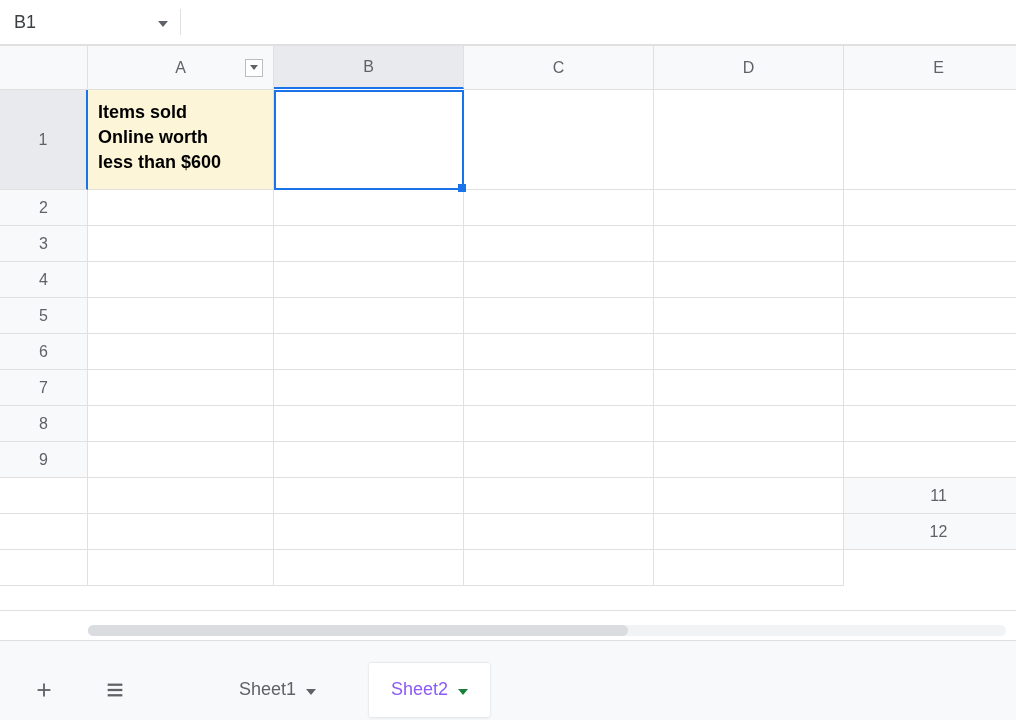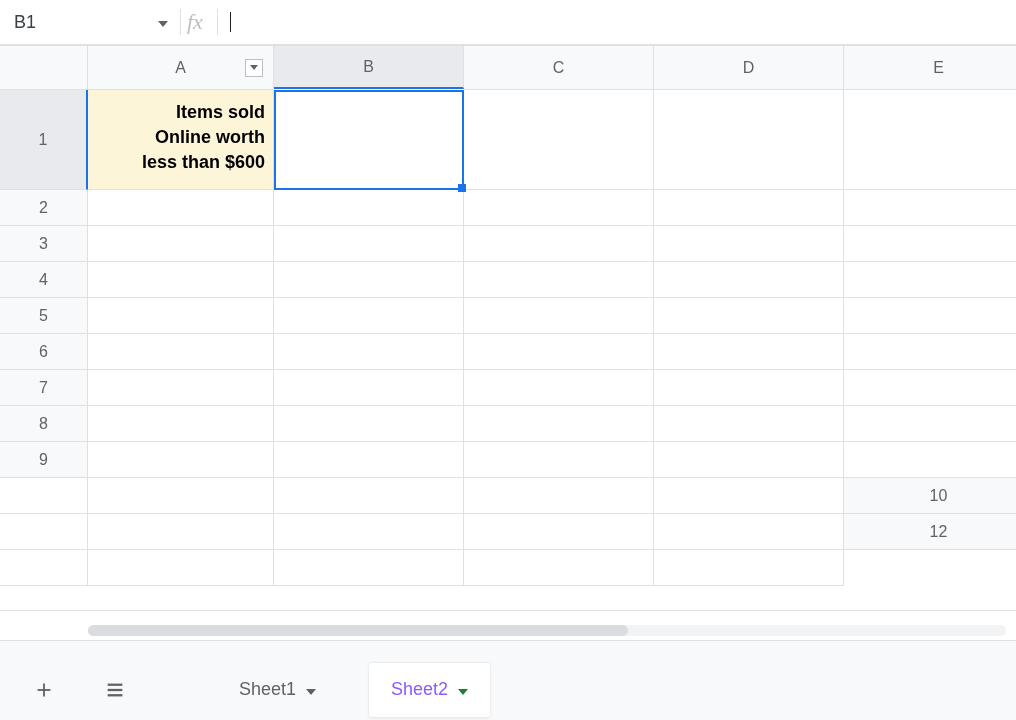--- a/index.html
+++ b/index.html
@@ -111,21 +111,21 @@
       font-size: 16px;
     }
     .rowhead.tall { height: 100px; }
     .cell {
       border-right: 1px solid #e0e0e0;
       border-bottom: 1px solid #e0e0e0;
       height: 36px;
       background: #fff;
       position: relative;
     }
-    .cell.tall { height: 100px; text-align: right; }
+    .cell.tall { height: 100px; }
     .cell.a1 {
       background: #fdf5d7;
       padding: 10px 8px 8px 10px;
       font-size: 18px;
       font-weight: bold;
       line-height: 1.4;
       color: #000;
       white-space: pre-line;
     }
     
@@ -251,26 +251,20 @@
 <div class="topbar">
   <div class="name-box">
     <span class="name-box-ref">B1</span>
     <span class="name-box-caret">
       <svg viewBox="0 0 10 6">
           <path d="M0 0 L5 6 L10 0 Z"></path>
         </svg>
     </span>
   </div>
   <div class="vsep"></div>
-  <div class="fx-area">
-    <span class="fx-label">fx</span>
-    <div class="vsep"></div>
-    <div class="fx-caret"></div>
-    <input class="fx-input" value="" style="">
-  </div>
 </div>
 
 <div class="sheet-area">
   <div class="grid">
 
     <div class="corner"></div>
     <div class="head">
       <span>A</span>
       <div class="filter">
         <svg viewBox="0 0 10 6">
@@ -374,21 +368,21 @@
     <div class="cell"></div>
     <div class="cell"></div>
 
     <div class="cell"></div>
     <div class="cell"></div>
     <div class="cell"></div>
     <div class="cell"></div>
     <div class="cell"></div>
 
     <div class="rowhead">
-        <span>10</span>
+        <span>11</span>
       </div>
     <div class="cell"></div>
     <div class="cell"></div>
     <div class="cell"></div>
     <div class="cell"></div>
     <div class="cell"></div>
 
     <div class="rowhead">
         <span>12</span>
       </div>

